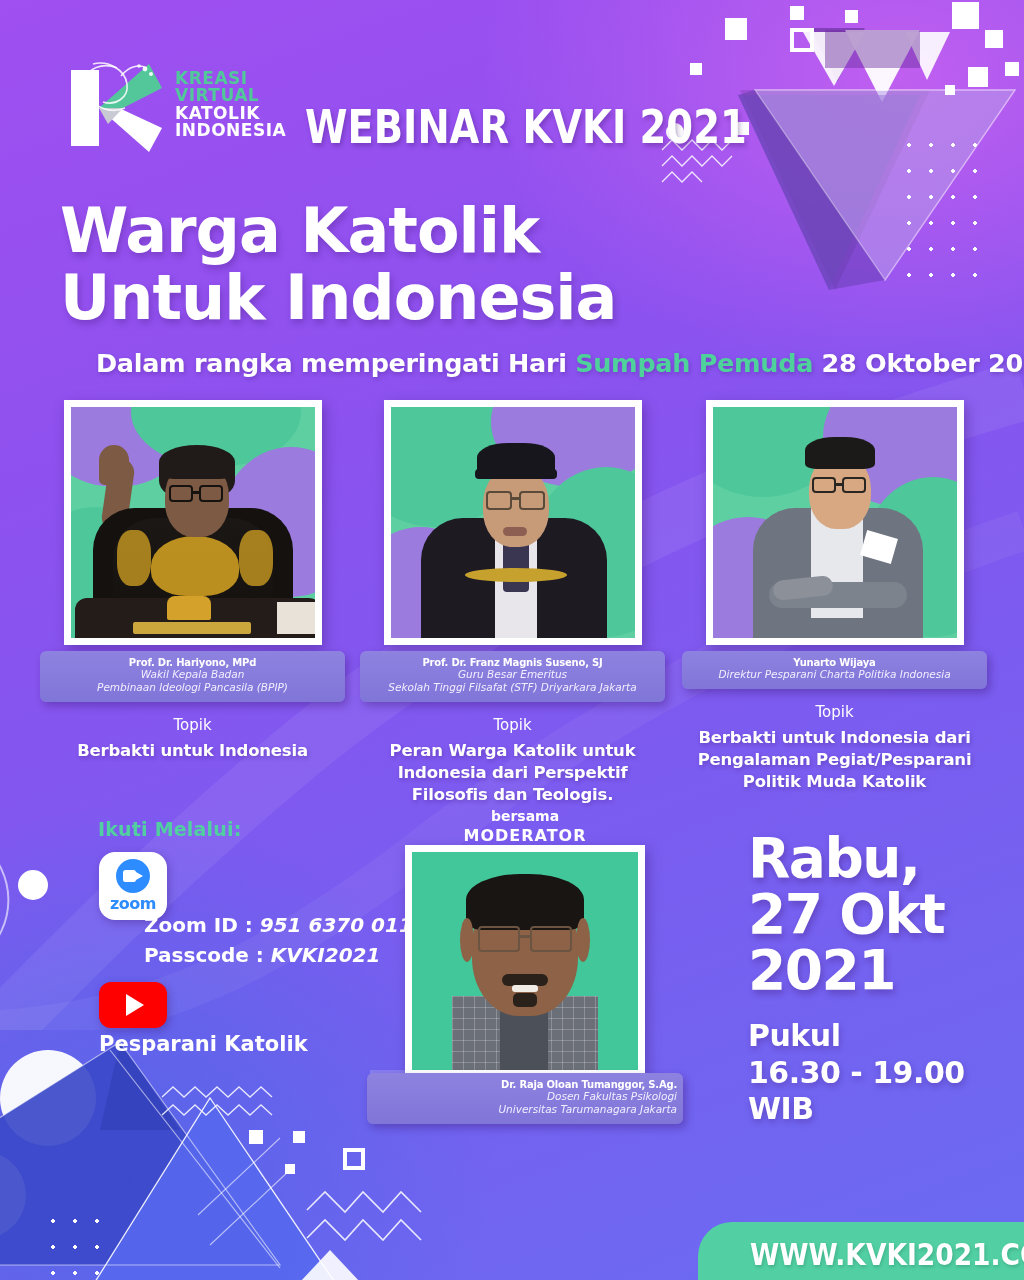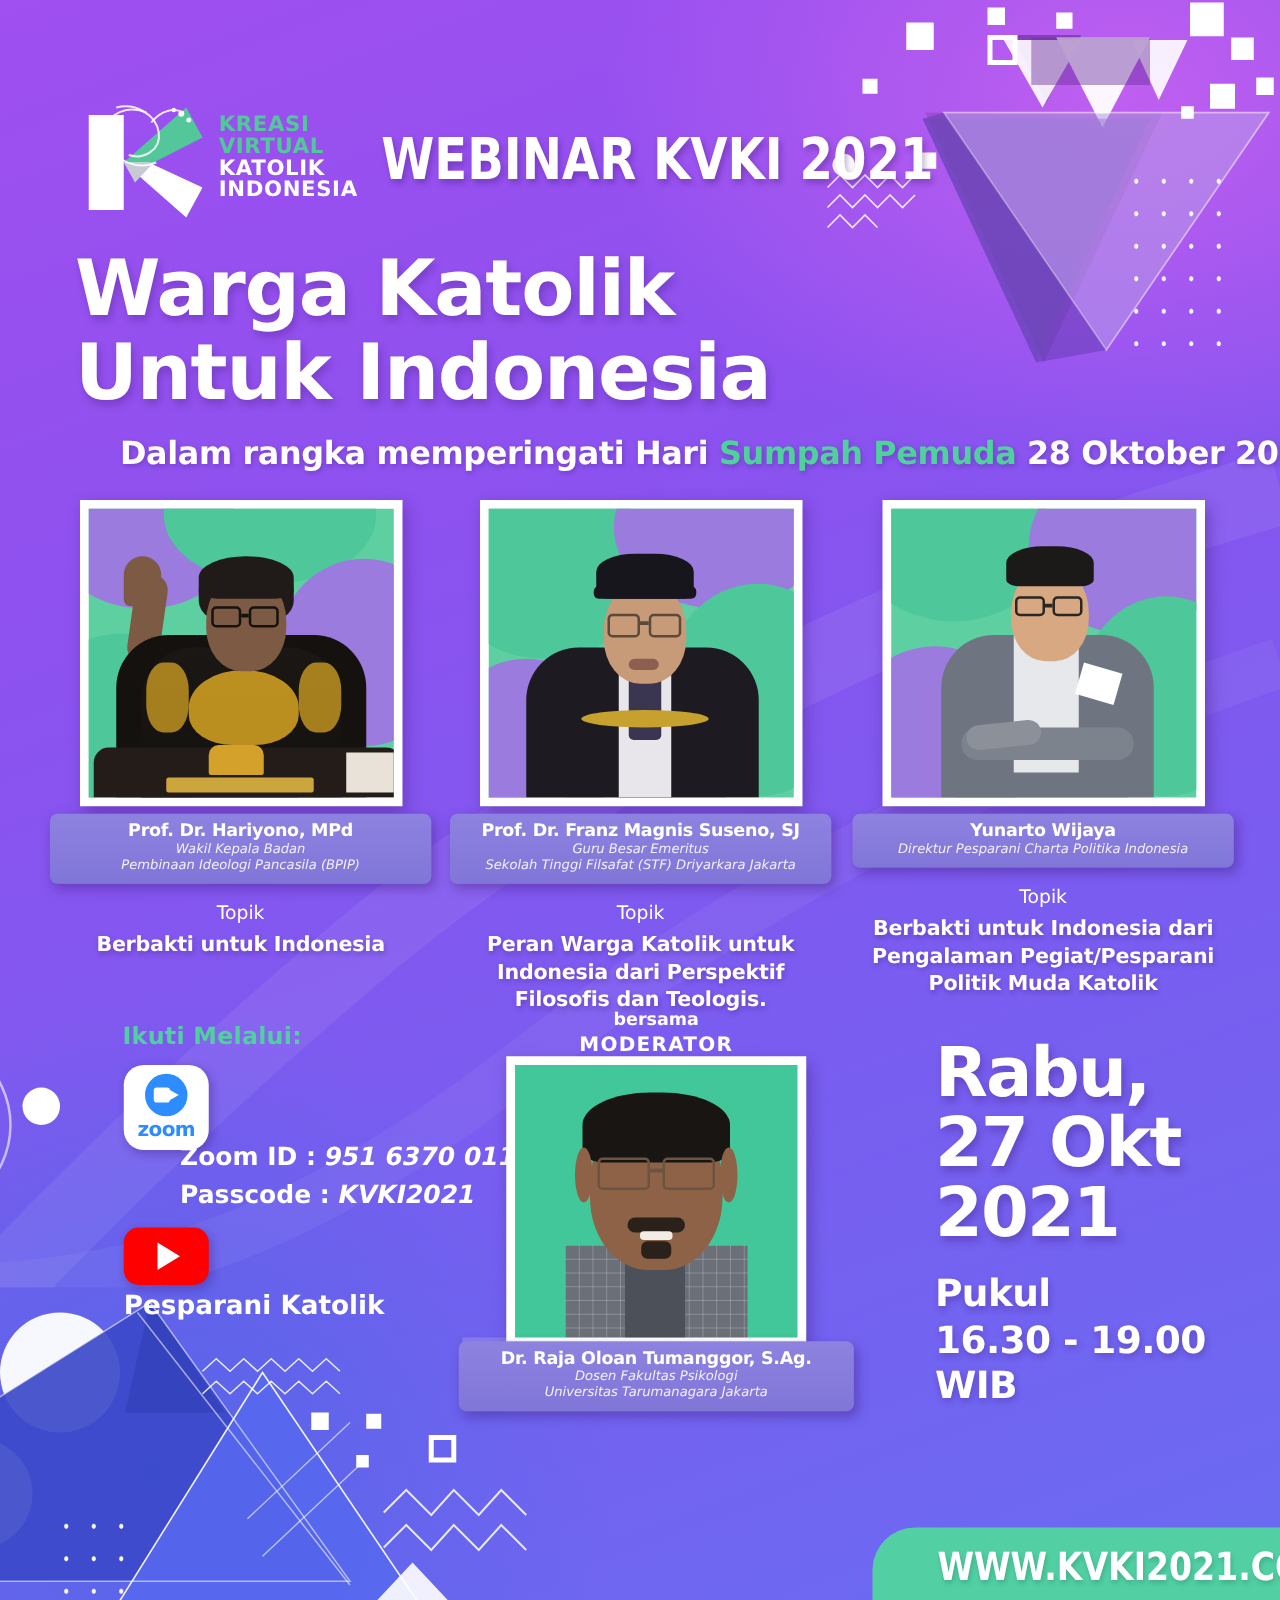--- a/index.html
+++ b/index.html
@@ -22,21 +22,21 @@
   .sq-o { border:4px solid #fff; background:transparent; }
   .circ { background:#fff; border-radius:50%; }
 
   .dotgrid {
     position:absolute;
     background-image:radial-gradient(#ffffff 1.6px, transparent 1.8px);
     background-size:22px 26px;
   }
 
   
-  .logo-wrap { position:absolute; left:55px; top:62px; width:240px; height:125px; }
+  .logo-wrap { position:absolute; left:55px; top:40px; width:240px; height:125px; }
   .logo-k { position:absolute; left:8px; top:18px; width:105px; height:100px; }
   .logo-text { position:absolute; left:120px; top:30px; line-height:1.02; }
   .logo-text div { font-weight:bold; letter-spacing:.5px; }
   .lt-green { color:#52c79a; font-size:17px; }
   .lt-white { color:#ffffff; font-size:17px; }
 
   .webinar-title {
     position:absolute; left:305px; top:100px;
     font-family:"DejaVu Sans Condensed","Liberation Sans Narrow","Liberation Sans", sans-serif;
     font-weight:bold; font-size:46px; color:#fff;
@@ -87,21 +87,21 @@
   .glasses { position:absolute; border:2.5px solid #15120f; border-radius:4px; }
   .arm { position:absolute; background:#7d5a44; border-radius:14px; }
 
   .nameplate {
     position:relative; margin:6px auto 0; width:305px;
     background:linear-gradient(180deg,#8e82e0,#8076d8);
     border-radius:6px; padding:6px 6px 8px;
     text-align:center; color:#fff;
     box-shadow:3px 4px 9px rgba(50,12,95,.33);
   }
-  .np-name { font-weight:bold; font-size:14px; letter-spacing:-.2px; }
+  .np-name { font-weight:bold; font-size:10px; letter-spacing:-.2px; }
   .np-sub { font-style:italic; font-size:10.5px; line-height:1.25; color:#f2efff; }
 
   .topik-lbl { margin-top:14px; text-align:center; color:#fff; font-size:15px; }
   .topik-txt { margin-top:6px; text-align:center; color:#fff; font-weight:bold;
                font-size:16.5px; line-height:1.32; letter-spacing:-.2px;
                text-shadow:1px 2px 4px rgba(55,15,100,.30); }
 
   
   .ikuti {
     position:absolute; left:98px; top:818px;
@@ -151,21 +151,21 @@
   .mod-lbl .b2 { font-weight:bold; font-size:16px; letter-spacing:1px; }
   .mod-frame {
     position:absolute; left:405px; top:845px; width:240px; height:232px;
     background:#fff; padding:7px; box-shadow:3px 5px 12px rgba(55,15,100,.35);
   }
   .mod-photo { position:relative; width:100%; height:100%; background:#42c79a;
                overflow:hidden; }
   .mod-plate {
     position:absolute; left:367px; top:1073px; width:316px;
     background:linear-gradient(180deg,#8e82e0,#8076d8);
-    border-radius:6px; padding:6px 6px 8px; text-align:center; color:#fff;
+    border-radius:6px; padding:6px 6px 8px; text-align:right; color:#fff;
     box-shadow:3px 4px 9px rgba(50,12,95,.33);
   }
 
   
   .datebig {
     position:absolute; left:748px; top:830px; width:260px;
     color:#fff; font-weight:bold; font-size:55px; line-height:1.02;
     letter-spacing:-1.5px;
     text-shadow:2px 4px 7px rgba(55,15,100,.32);
   }

